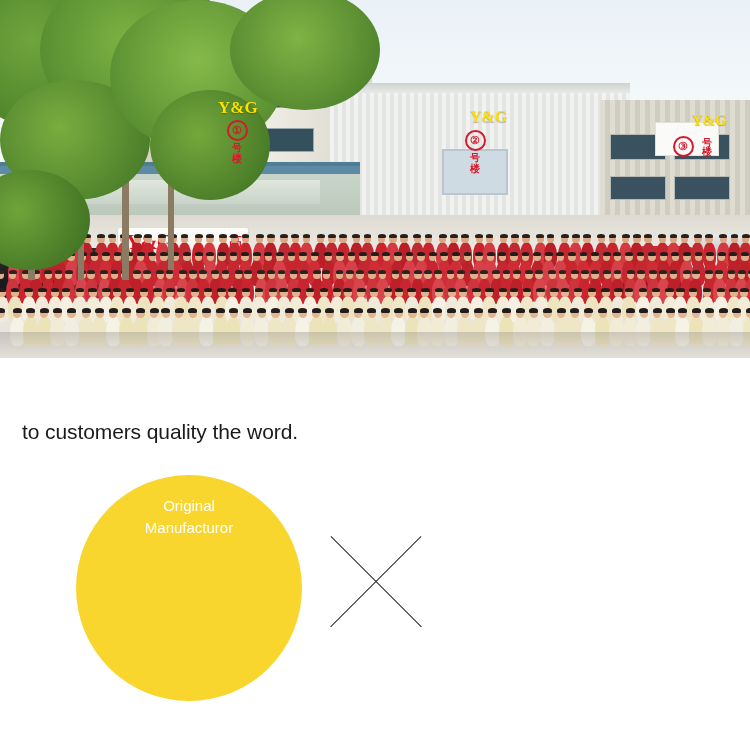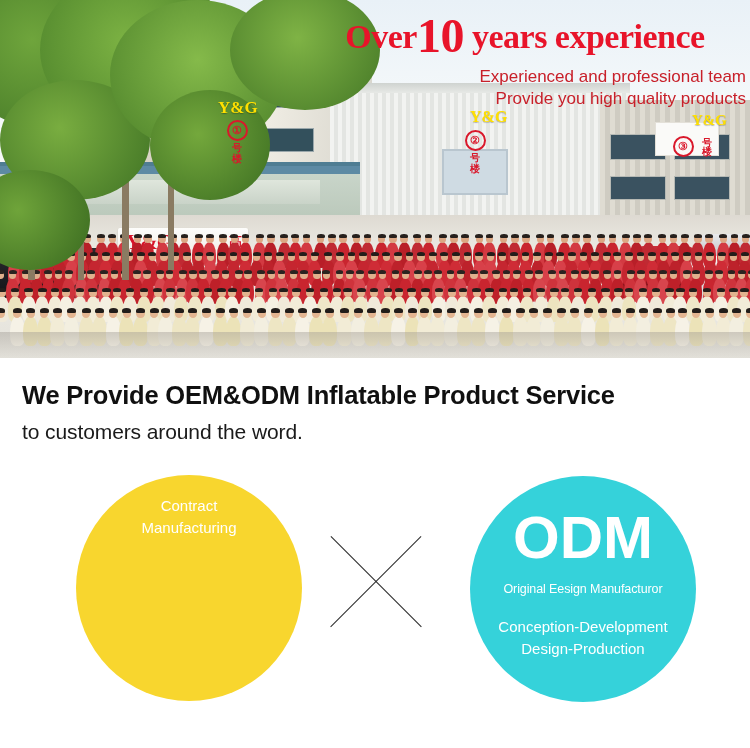--- a/index.html
+++ b/index.html
@@ -1136,48 +1136,30 @@
       <div class="num-circ">②</div>
       <div class="num-cn">号<br>楼</div>
     </div>
 
     <div class="yg" style="left:692px;top:112px;font-size:15px;">Y&amp;G</div>
     <div class="num-wrap num-h" style="left:666px;top:136px;width:46px;">
       <div class="num-circ">③</div>
       <div class="num-cn horiz" style="line-height:9px;">号<br>楼</div>
     </div>
 
-    <div class="hl">
-      <div class="hl-main">
-        <span>Over</span><span class="big">10</span> <span>years experience</span>
-      </div>
-      <div class="hl-sub">
-        <div>Experienced and professional team</div>
-        <div>Provide you high quality products</div>
-      </div>
-    </div>
   </div>
 
-  <div class="headline">We Provide OEM&amp;ODM Inflatable Product Service</div>
-  <div class="subline">to customers around the word.</div>
+  <div class="subline">to customers quality the word.</div>
 
   <div class="circle c-oem">
     <div class="c-desc">
-      <div>Contract</div>
-      <div>Manufacturing</div>
+      <div>Original</div>
+      <div>Manufacturor</div>
     </div>
   </div>
 
   <div class="xmark">
       <i></i>
       <i></i>
     </div>
 
-  <div class="circle c-odm">
-    <div class="c-big">ODM</div>
-    <div class="c-full">Original Eesign Manufacturor</div>
-    <div class="c-desc">
-      <div>Conception-Development</div>
-      <div>Design-Production</div>
-    </div>
-  </div>
 
 </div>
 
 </body></html>

